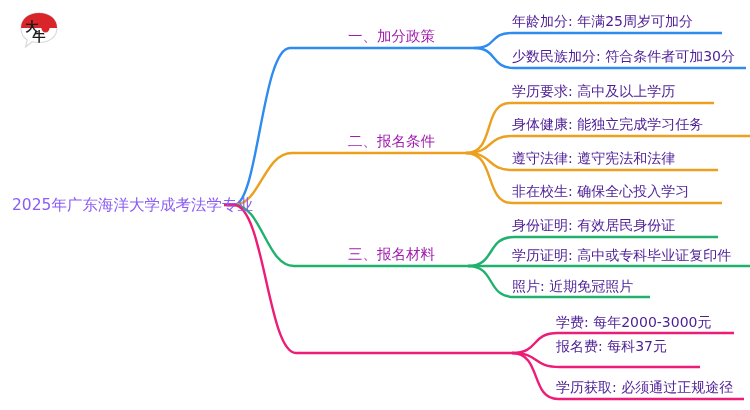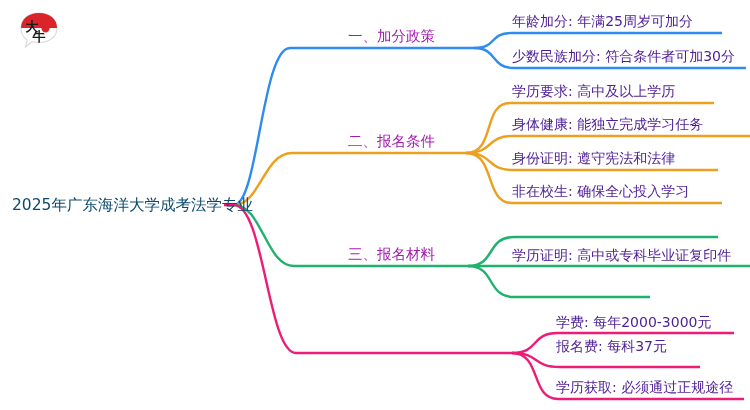--- a/index.html
+++ b/index.html
@@ -69,21 +69,21 @@
   
   .node {
     position: absolute;
     white-space: nowrap;
     color: #1b1b1b;
     font-family: "DejaVu Sans", "Liberation Sans", sans-serif;
   }
   #root-node {
     font-size: 15.5px;
     line-height: 18px;
-    color: #0c4a6e;
+    color: #8b5cf6;
   }
   .branch-node {
     font-size: 14.5px;
     line-height: 17px;
     color: #a21caf;
   }
   .leaf-node {
     font-size: 14px;
     line-height: 16px;
     color: #4c1d95;
@@ -131,23 +131,25 @@
 
   <div class="node" id="root-node" style="left:12px; top:196px;">2025年广东海洋大学成考法学专业</div>
 
   <div class="node branch-node" style="left:348px; top:28px;">一、加分政策</div>
   <div class="node leaf-node" style="left:512px; top:13px;">年龄加分: 年满25周岁可加分</div>
   <div class="node leaf-node" style="left:512px; top:48px;">少数民族加分: 符合条件者可加30分</div>
 
   <div class="node leaf-node" style="left:512px; top:83px;">学历要求: 高中及以上学历</div>
   <div class="node branch-node" style="left:348px; top:133px;">二、报名条件</div>
   <div class="node leaf-node" style="left:512px; top:116px;">身体健康: 能独立完成学习任务</div>
-  <div class="node leaf-node" style="left:512px; top:150px;">身份证明: 遵守宪法和法律</div>
+  <div class="node leaf-node" style="left:512px; top:150px;">遵守法律: 遵守宪法和法律</div>
   <div class="node leaf-node" style="left:512px; top:183px;">非在校生: 确保全心投入学习</div>
 
   <div class="node branch-node" style="left:348px; top:246px;">三、报名材料</div>
+  <div class="node leaf-node" style="left:512px; top:217px;">身份证明: 有效居民身份证</div>
   <div class="node leaf-node" style="left:512px; top:247px;">学历证明: 高中或专科毕业证复印件</div>
+  <div class="node leaf-node" style="left:512px; top:278px;">照片: 近期免冠照片</div>
 
   <div class="node leaf-node" style="left:556px; top:314px;">学费: 每年2000-3000元</div>
   <div class="node leaf-node" style="left:556px; top:338px;">报名费: 每科37元</div>
   <div class="node leaf-node" style="left:556px; top:379px;">学历获取: 必须通过正规途径</div>
 
 </div>
 
 </body></html>

